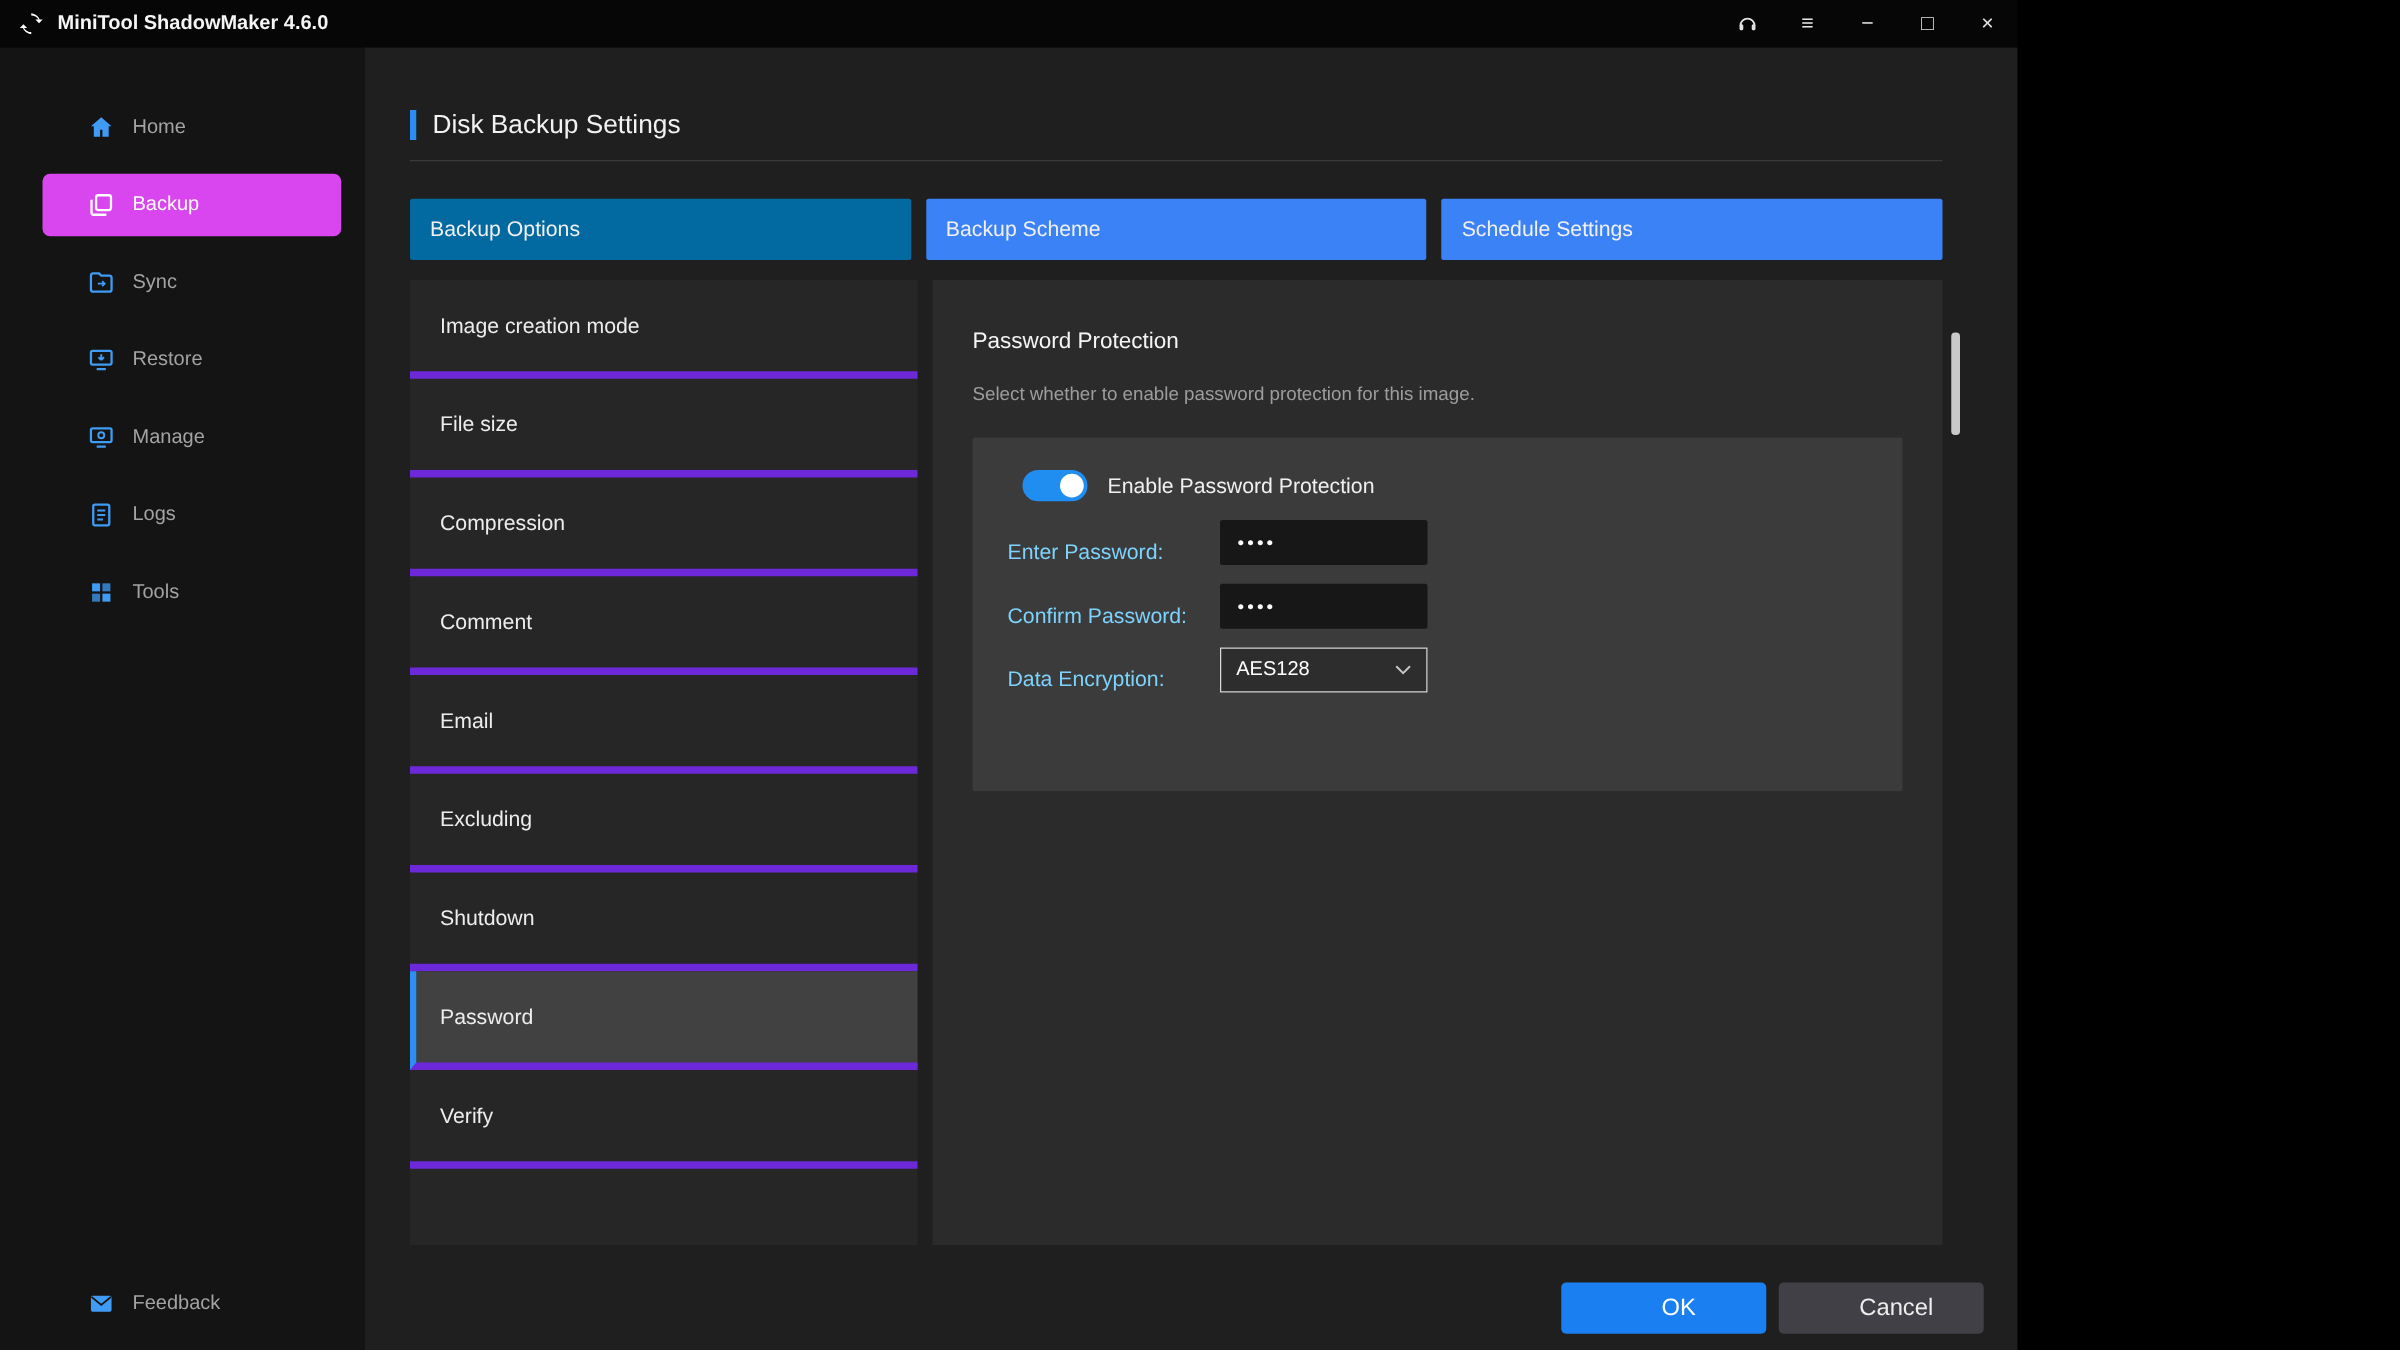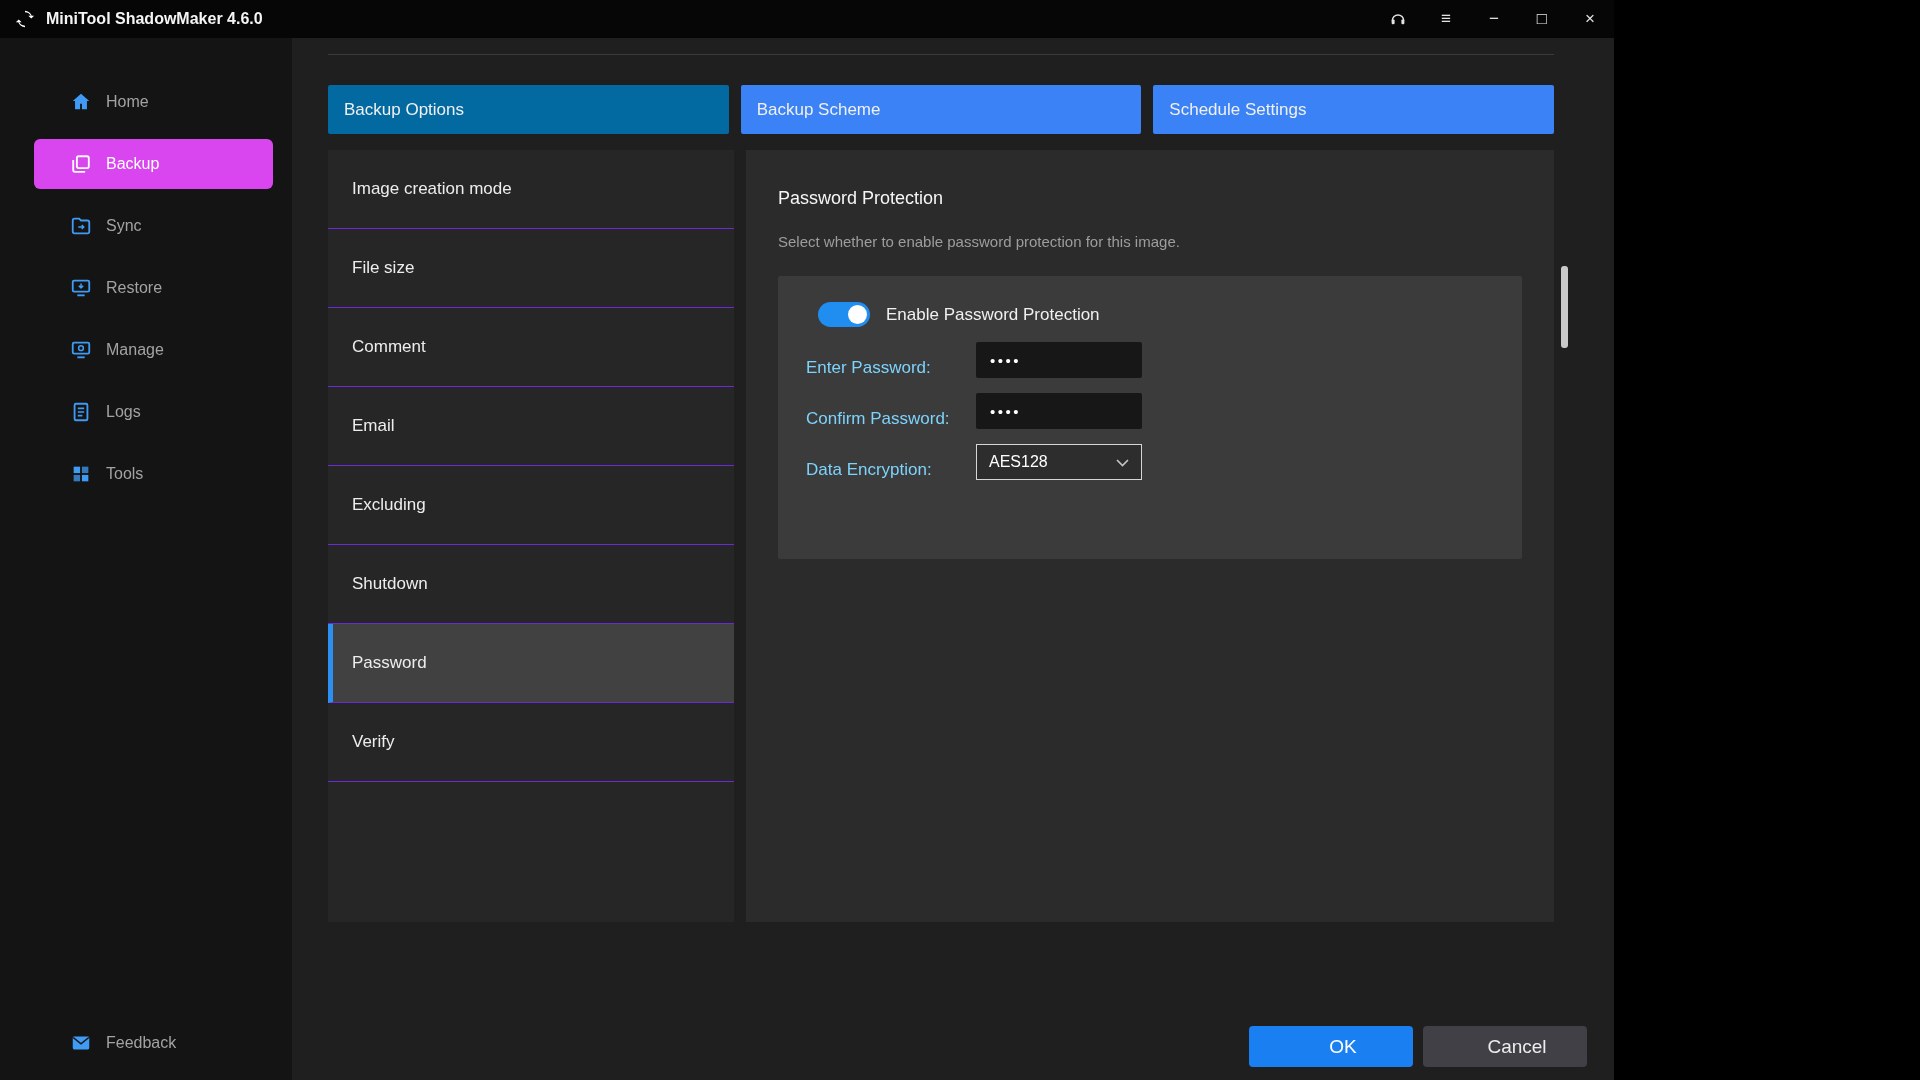--- a/index.html
+++ b/index.html
@@ -42,21 +42,21 @@
 
   .tabs { display:flex; gap:12px; margin:30px 60px 0 36px; }
   .tab { width:406px; height:49px; display:flex; align-items:center; padding-left:16px;
     background:#3b82f6; color:#f0f0f0; font-size:17px; cursor:default; border-radius:2px; }
   .tab.active { background:#0369a1;text-align:center; }
 
   .content { display:flex; margin:16px 60px 0 36px; height:772px; }
   .options { width:406px; background:#262626; display:flex; flex-direction:column;
     flex:0 0 auto; }
   .option { height:79px; flex:0 0 auto; display:flex; align-items:center; padding-left:24px;
-    font-size:17px; color:#ededed; border-bottom:1px solid #6d28d9; cursor:default; }
+    font-size:17px; color:#ededed; border-bottom:6px solid #6d28d9; cursor:default; }
   .option.active { background:#414141; border-left:5px solid #2e8ff2; padding-left:19px; }
   .options-filler { flex:1; }
 
   .panel { flex:1; margin-left:12px; background:#2b2b2b; padding:38px 32px; min-width:0; }
   .panel-heading { font-size:18px; color:#f5f5f5; }
   .panel-desc { font-size:15px; color:#9d9d9d; margin-top:24px; }
   .card { margin-top:26px; background:#3b3b3b; height:283px; padding:26px 28px;
     border-radius:2px; }
   .toggle-row { display:flex; align-items:center; gap:16px; margin-left:12px; }
   .toggle { width:52px; height:25px; border-radius:13px; background:#1f8ef0;
@@ -192,33 +192,38 @@
             <rect x="3" y="5" width="18" height="14" rx="1.5" fill="currentColor"></rect>
             <path d="M3.5 6l8.5 7 8.5-7" stroke="#141414" stroke-width="1.6" fill="none"></path>
           </svg>
         </span>
         <span>Feedback</span>
       </div>
     </div>
 
     <div class="main">
 
+      <div class="page-head">
+        <span class="accent-bar"></span>
+        <span class="page-title">Disk Backup Settings</span>
+      </div>
       <div class="divider"></div>
 
       <div class="tabs">
         <div class="tab active">Backup Options</div>
         <div class="tab">Backup Scheme</div>
         <div class="tab">Schedule Settings</div>
       </div>
 
       <div class="content">
 
         <div class="options">
           <div class="option">Image creation mode</div>
           <div class="option">File size</div>
+          <div class="option">Compression</div>
           <div class="option">Comment</div>
           <div class="option">Email</div>
           <div class="option">Excluding</div>
           <div class="option">Shutdown</div>
           <div class="option active">Password</div>
           <div class="option">Verify</div>
           <div class="options-filler"></div>
         </div>
 
         <div class="panel">

